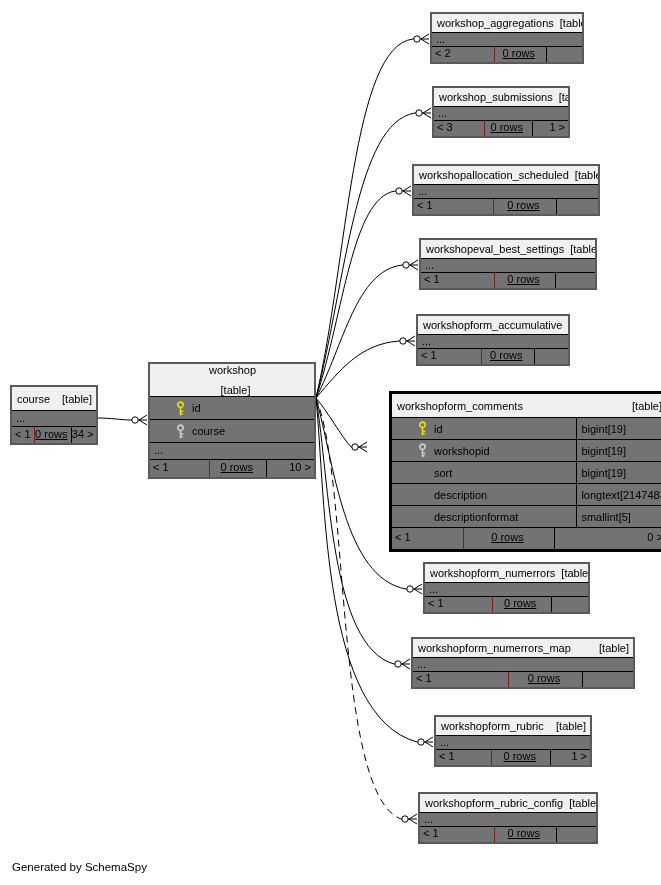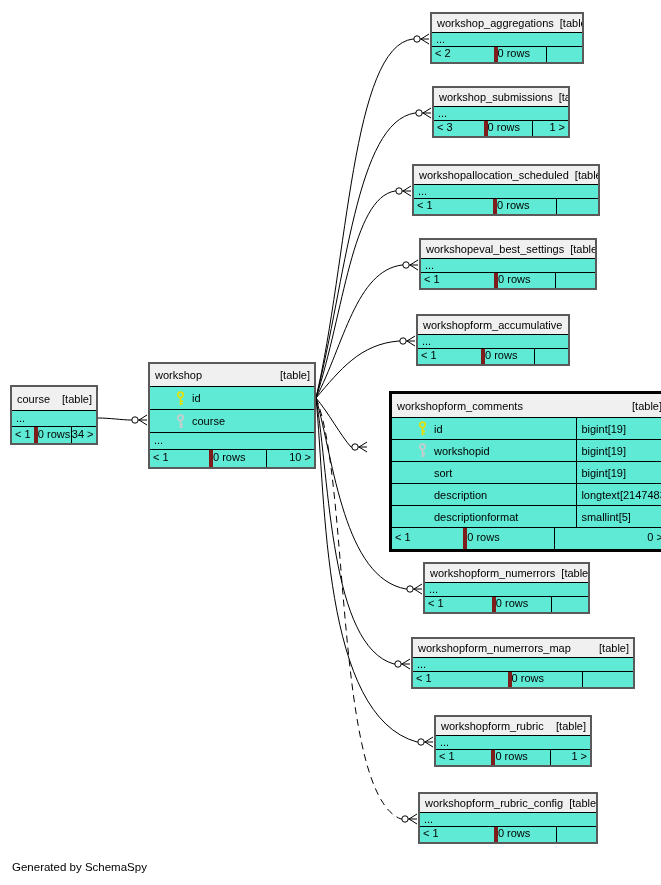--- a/index.html
+++ b/index.html
@@ -1,45 +1,45 @@
 <!DOCTYPE html>
 <html><head>
 <meta charset="utf-8">
 <style>
   html,body{margin:0;padding:0;background:#fff;}
   .canvas{position:relative;width:661px;height:885px;background:#fff;overflow:hidden;
           font-family:"Liberation Sans",sans-serif;color:#000;}
   svg.edges{position:absolute;left:0;top:0;z-index:0;}
-  .tbl{position:absolute;z-index:1;background:#5eead4;font-size:11px;box-sizing:border-box;}
+  .tbl{position:absolute;z-index:1;background:#737373;font-size:11px;box-sizing:border-box;}
   .tbl.small,.tbl.course,.tbl.hub{border:2px solid #5a5a5a;}
   .tbl.detail{border:3px solid #000;margin-left:21px;}
   .hdr{display:flex;justify-content:space-between;align-items:center;
        background:#f0f0f0;padding:0 4px 0 5px;overflow:hidden;}
   .tname{white-space:nowrap;}
   .ttag{white-space:nowrap;margin-left:6px;}
   .colrow{display:flex;align-items:stretch;border-top:1px solid #000;position:relative;}
   .namecell{display:flex;align-items:center;overflow:hidden;flex:1;padding-left:20px;}
   .tbl.detail .namecell{flex:0 0 60%;}
   .typecell{flex:1;border-left:1px solid #000;padding-left:4px;display:flex;
             align-items:center;overflow:hidden;white-space:nowrap;}
   .keyicon{flex:0 0 auto;margin:0 7px 0 6px;width:9px;height:15px;}
   .keyicon.none{visibility:hidden;}
   .ellipsisrow{border-top:1px solid #000;padding-left:4px;overflow:hidden;}
   .ftr{display:flex;border-top:1px solid #000;}
   .fcell{box-sizing:border-box;overflow:hidden;white-space:nowrap;}
   .fcell.c0{padding-left:3px;text-align:left;}
-  .fcell.c1{border-left:4px solid #7f1d1d;padding-right:3px;text-align:left;}
+  .fcell.c1{border-left:1px solid #7f1d1d;padding-right:3px;text-align:center;text-decoration:underline;}
   .fcell.c2{border-left:1px solid #000;padding-right:3px;text-align:right;}
   .tbl.small .hdr{height:18px;}
   .tbl.small .ellipsisrow{height:13px;line-height:12px;}
   .tbl.small .ftr{height:15px;line-height:13px;}
   .tbl.course .hdr{height:23px;}
   .tbl.course .ellipsisrow{height:15px;line-height:14px;}
   .tbl.course .ftr{height:16px;line-height:14px;}
-  .tbl.hub .hdr{height:22px;}
+  .tbl.hub .hdr{height:32px;flex-direction:column;}
   .tbl.hub .colrow{height:22px;}
   .tbl.hub .ellipsisrow{height:16px;line-height:15px;}
   .tbl.hub .ftr{height:17px;line-height:15px;}
   .tbl.detail .hdr{height:23px;}
   .tbl.detail .colrow{height:21px;}
   .tbl.detail .ftr{height:21px;line-height:19px;}
   .note{position:absolute;left:12px;top:861px;font-size:11.5px;z-index:1;}
 </style>
 </head>
 <body>

